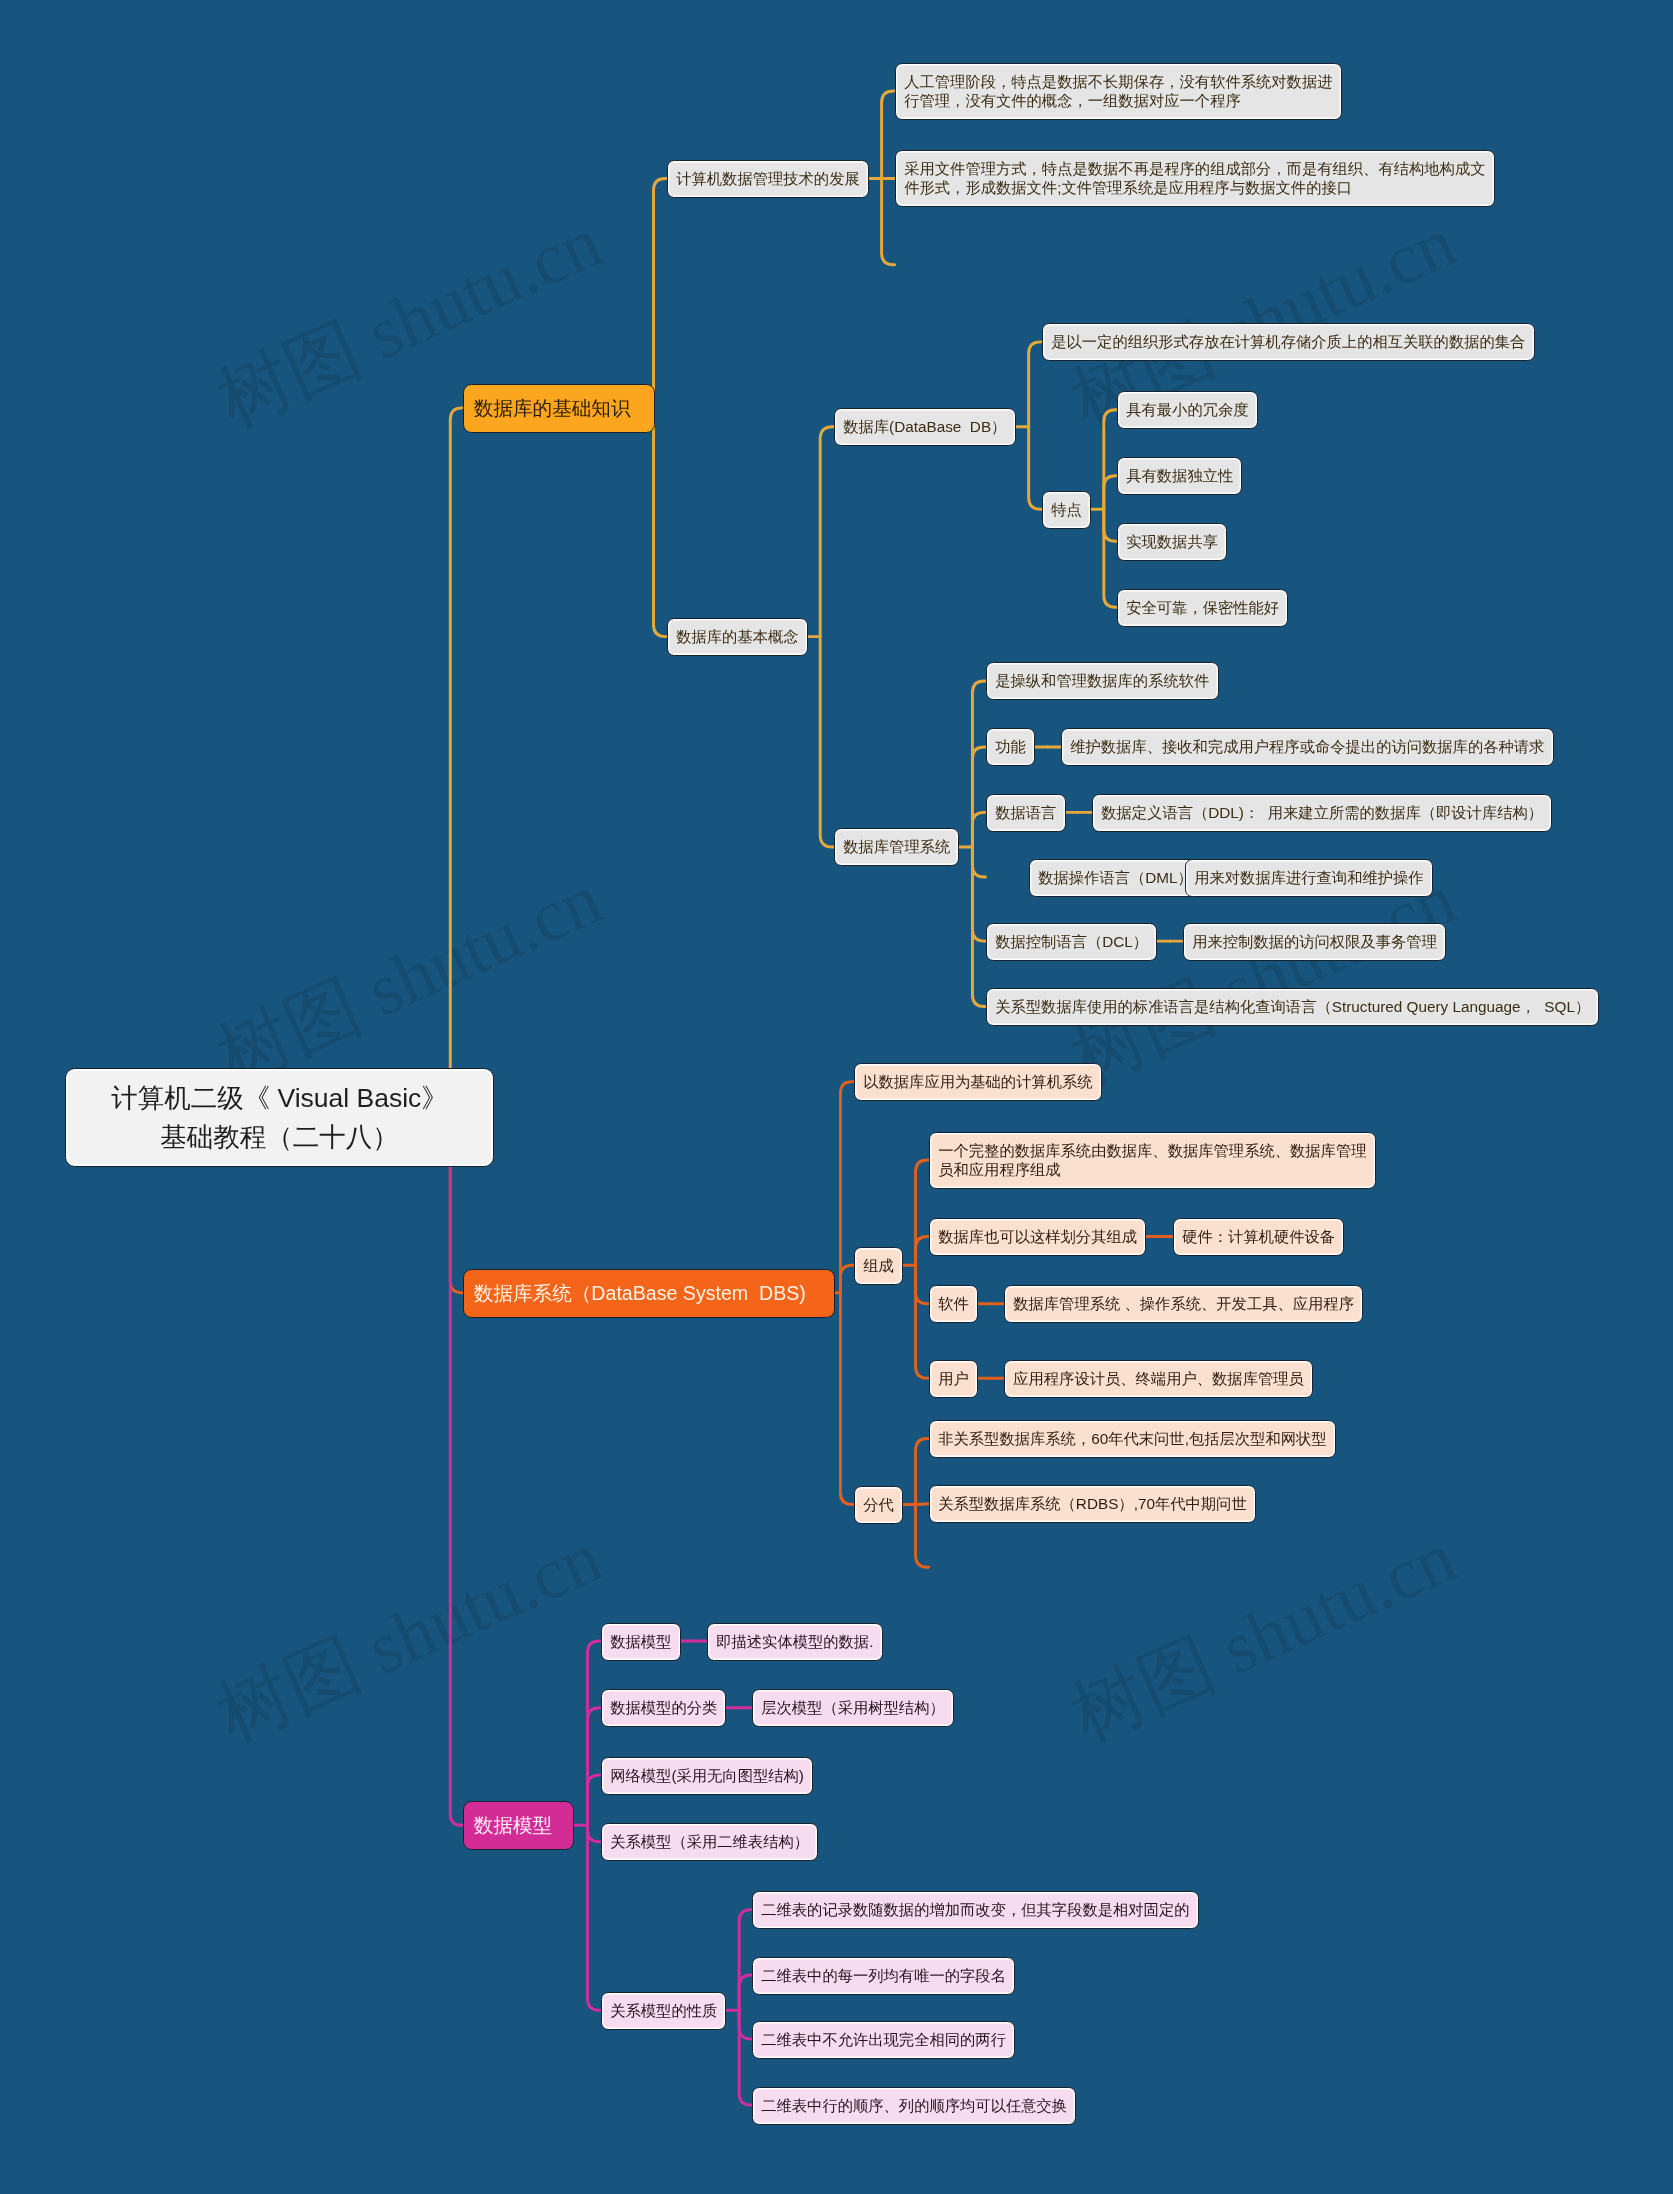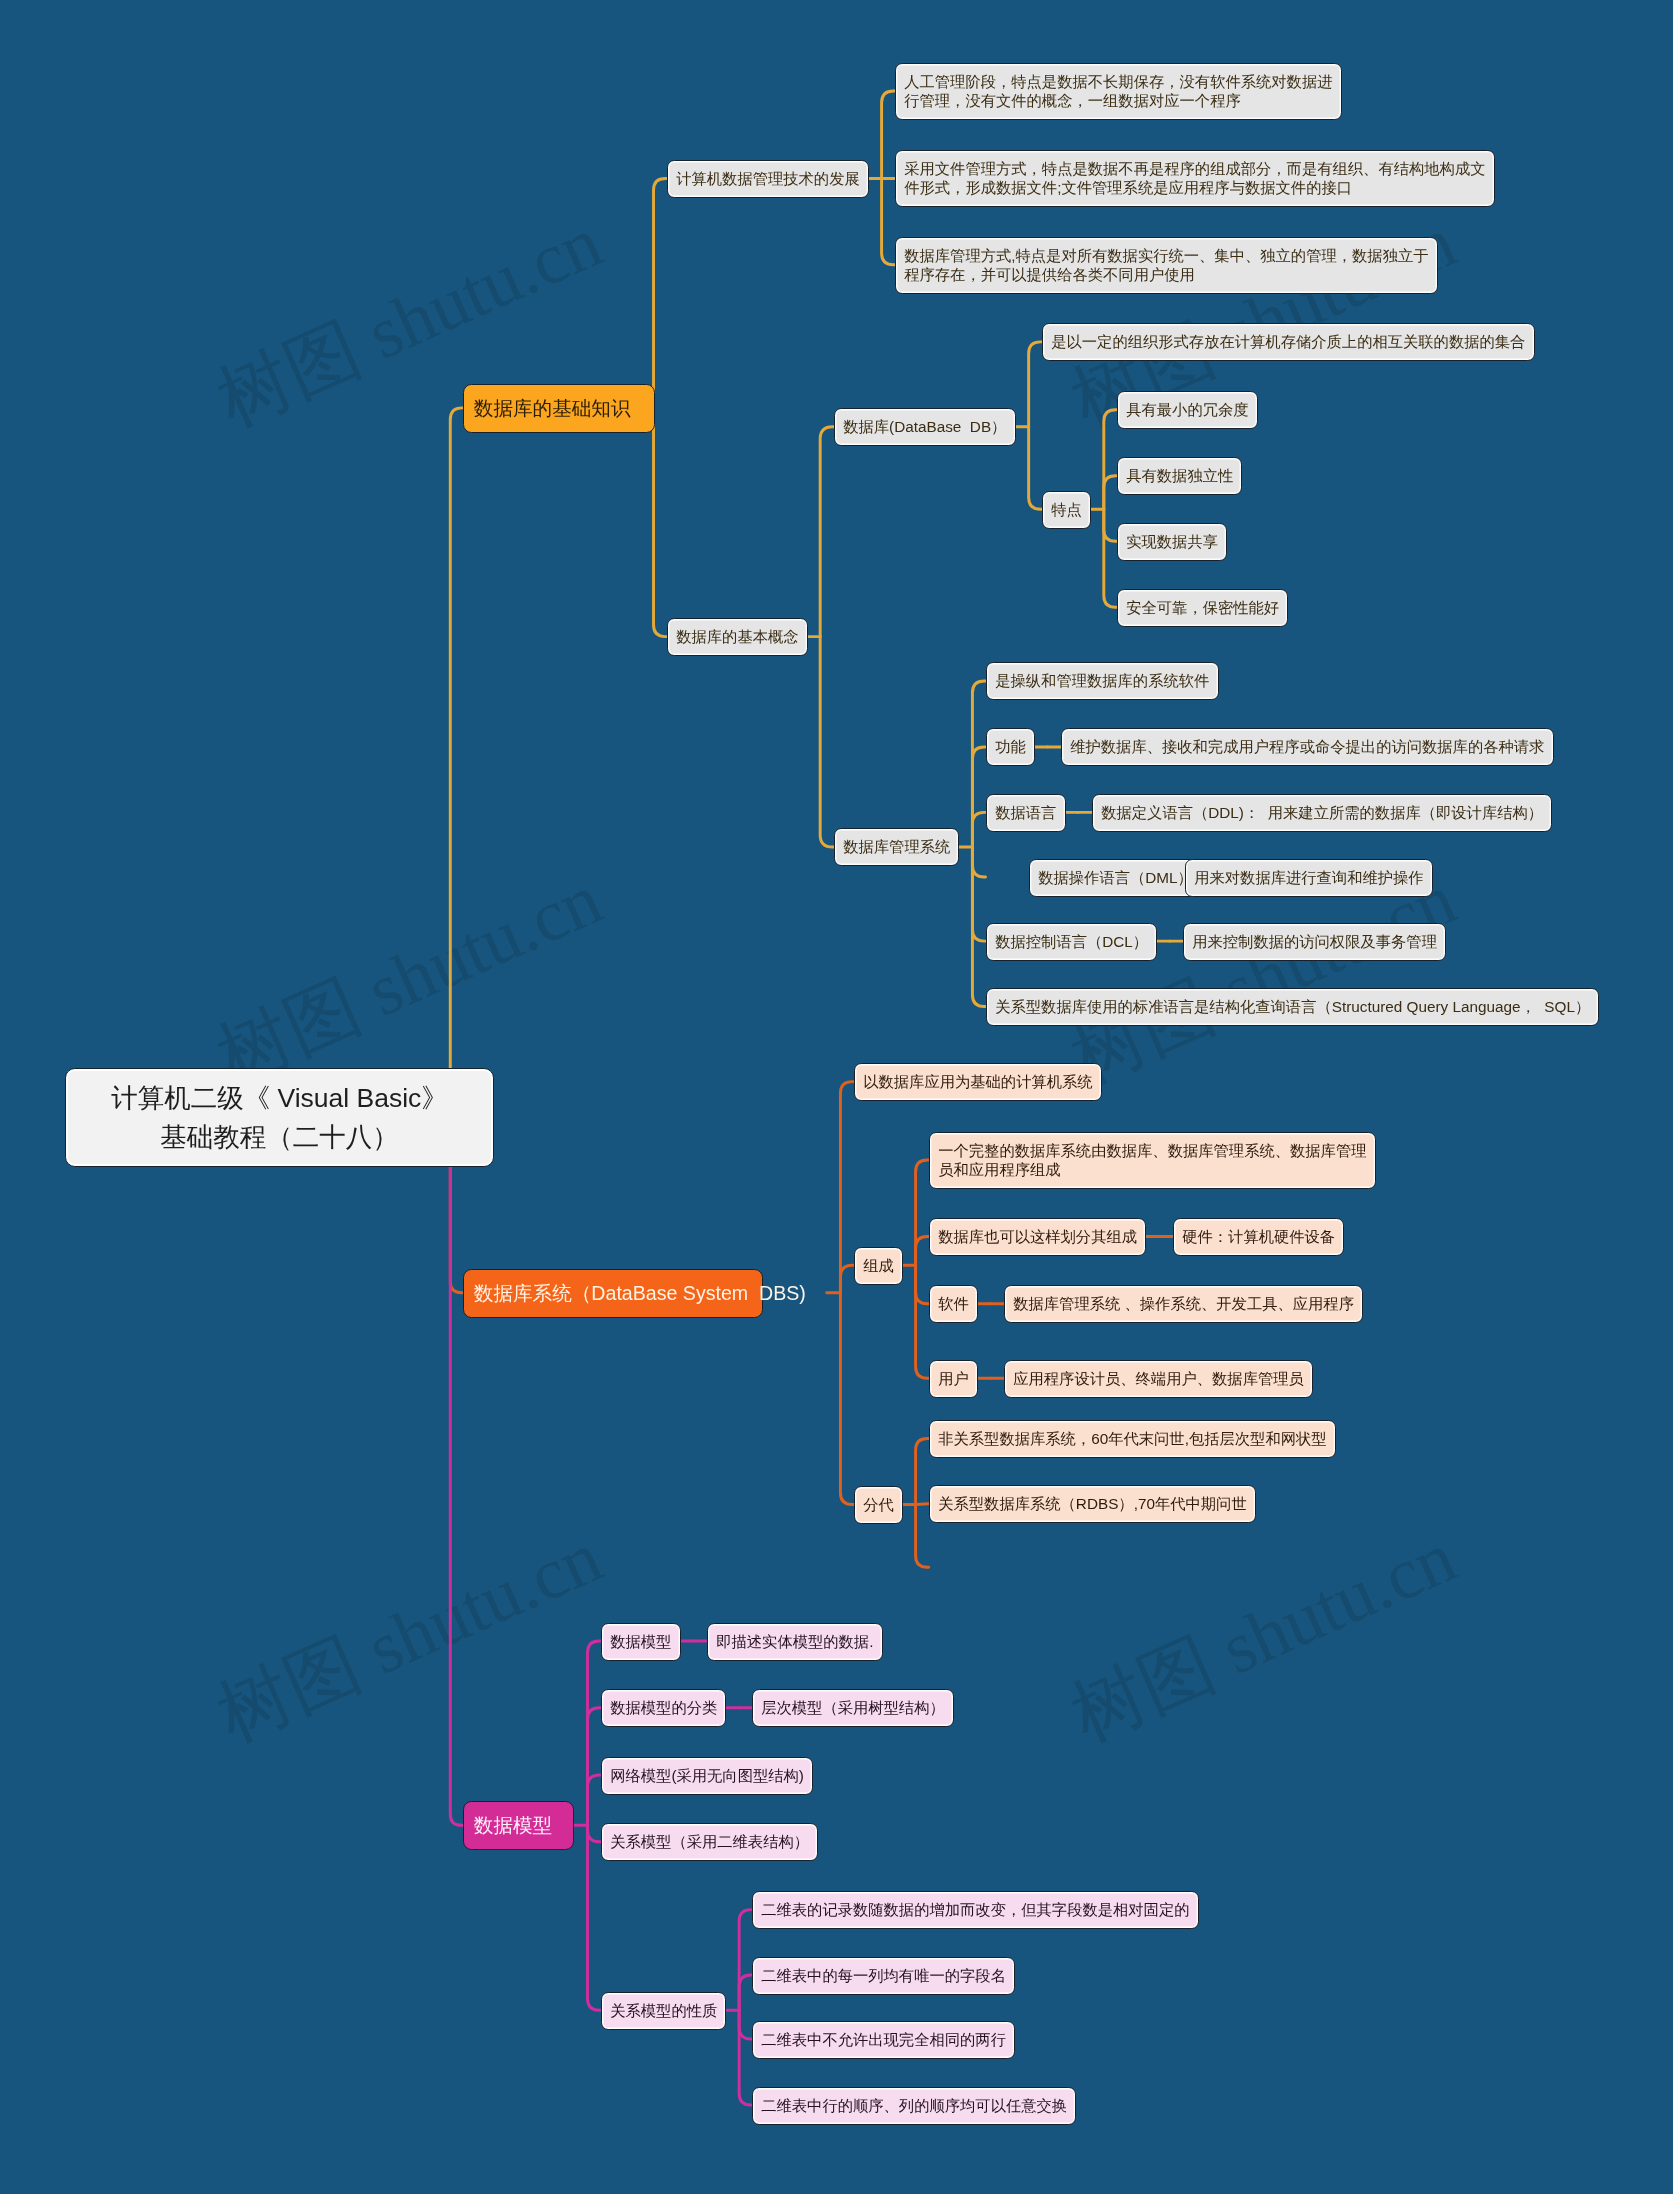--- a/index.html
+++ b/index.html
@@ -114,41 +114,40 @@
     <path d="M1131 3076 L1131 3040 Q1131 3022 1149 3022 L1151 3022" fill="none" stroke="#cf2e9c" stroke-width="4.5" stroke-linecap="round"></path>
     <path d="M1131 3076 L1131 3102 Q1131 3120 1149 3120 L1151 3120" fill="none" stroke="#cf2e9c" stroke-width="4.5" stroke-linecap="round"></path>
     <path d="M1131 3076 L1131 3203 Q1131 3221 1149 3221 L1151 3221" fill="none" stroke="#cf2e9c" stroke-width="4.5" stroke-linecap="round"></path>
   </svg>
 <div id="stage">
     <div class="node n-root" style="width: 429px; left: 65px; top: 1068px;"><div>计算机二级《 Visual Basic》</div><div>基础教程（二十八）</div></div>
     <div class="node n-main n-ymain" style="width: 192px; left: 463px; top: 384px;"><div>数据库的基础知识</div></div>
     <div class="node n-y" style="left: 667px; top: 160px;"><div>计算机数据管理技术的发展</div></div>
     <div class="node n-y" style="left: 895px; top: 63px;"><div>人工管理阶段，特点是数据不长期保存，没有软件系统对数据进</div><div>行管理，没有文件的概念，一组数据对应一个程序</div></div>
     <div class="node n-y" style="left: 895px; top: 150px;"><div>采用文件管理方式，特点是数据不再是程序的组成部分，而是有组织、有结构地构成文</div><div>件形式，形成数据文件;文件管理系统是应用程序与数据文件的接口</div></div>
-    <div class="node n-y" style="left: 895px; top: 237px;"><div>数据库管理方式,特点是对所有数据实行统一、集中、独立的管理，数据独立于</div><div>程序存在，并可以提供给各类不同用户使用</div></div>
     <div class="node n-y" style="left: 667px; top: 618px;"><div>数据库的基本概念</div></div>
     <div class="node n-y" style="left: 834px; top: 408px;"><div>数据库(DataBase  DB）</div></div>
     <div class="node n-y" style="left: 1042px; top: 323px;"><div>是以一定的组织形式存放在计算机存储介质上的相互关联的数据的集合</div></div>
     <div class="node n-y" style="left: 1042px; top: 491px;"><div>特点</div></div>
     <div class="node n-y" style="left: 1117px; top: 391px;"><div>具有最小的冗余度</div></div>
     <div class="node n-y" style="left: 1117px; top: 457px;"><div>具有数据独立性</div></div>
     <div class="node n-y" style="left: 1117px; top: 523px;"><div>实现数据共享</div></div>
     <div class="node n-y" style="left: 1117px; top: 589px;"><div>安全可靠，保密性能好</div></div>
     <div class="node n-y" style="left: 834px; top: 828px;"><div>数据库管理系统</div></div>
     <div class="node n-y" style="left: 986px; top: 662px;"><div>是操纵和管理数据库的系统软件</div></div>
     <div class="node n-y" style="left: 986px; top: 728px;"><div>功能</div></div>
     <div class="node n-y" style="left: 1061px; top: 728px;"><div>维护数据库、接收和完成用户程序或命令提出的访问数据库的各种请求</div></div>
     <div class="node n-y" style="left: 986px; top: 794px;"><div>数据语言</div></div>
     <div class="node n-y" style="left: 1092px; top: 794px;"><div>数据定义语言（DDL)：  用来建立所需的数据库（即设计库结构）</div></div>
     <div class="node n-y" style="left: 996px; top: 859px; margin-left: 33px;"><div>数据操作语言（DML）</div></div>
     <div class="node n-y" style="left: 1185px; top: 859px;"><div>用来对数据库进行查询和维护操作</div></div>
     <div class="node n-y" style="left: 986px; top: 923px;"><div>数据控制语言（DCL）</div></div>
     <div class="node n-y" style="left: 1183px; top: 923px;"><div>用来控制数据的访问权限及事务管理</div></div>
     <div class="node n-y" style="left: 986px; top: 988px;"><div>关系型数据库使用的标准语言是结构化查询语言（Structured Query Language，  SQL）</div></div>
-    <div class="node n-main n-omain" style="width: 300px; left: 463px; top: 1269px;"><div>数据库系统（DataBase System  DBS)</div></div>
+    <div class="node n-main n-omain" style="width: 372px; left: 463px; top: 1269px;"><div>数据库系统（DataBase System  DBS)</div></div>
     <div class="node n-o" style="left: 854px; top: 1063px;"><div>以数据库应用为基础的计算机系统</div></div>
     <div class="node n-o" style="left: 854px; top: 1247px;"><div>组成</div></div>
     <div class="node n-o" style="left: 929px; top: 1132px;"><div>一个完整的数据库系统由数据库、数据库管理系统、数据库管理</div><div>员和应用程序组成</div></div>
     <div class="node n-o" style="left: 929px; top: 1218px;"><div>数据库也可以这样划分其组成</div></div>
     <div class="node n-o" style="left: 1173px; top: 1218px;"><div>硬件：计算机硬件设备</div></div>
     <div class="node n-o" style="left: 929px; top: 1285px;"><div>软件</div></div>
     <div class="node n-o" style="left: 1004px; top: 1285px;"><div>数据库管理系统 、操作系统、开发工具、应用程序</div></div>
     <div class="node n-o" style="left: 929px; top: 1360px;"><div>用户</div></div>
     <div class="node n-o" style="left: 1004px; top: 1360px;"><div>应用程序设计员、终端用户、数据库管理员</div></div>
     <div class="node n-o" style="left: 854px; top: 1486px;"><div>分代</div></div>

